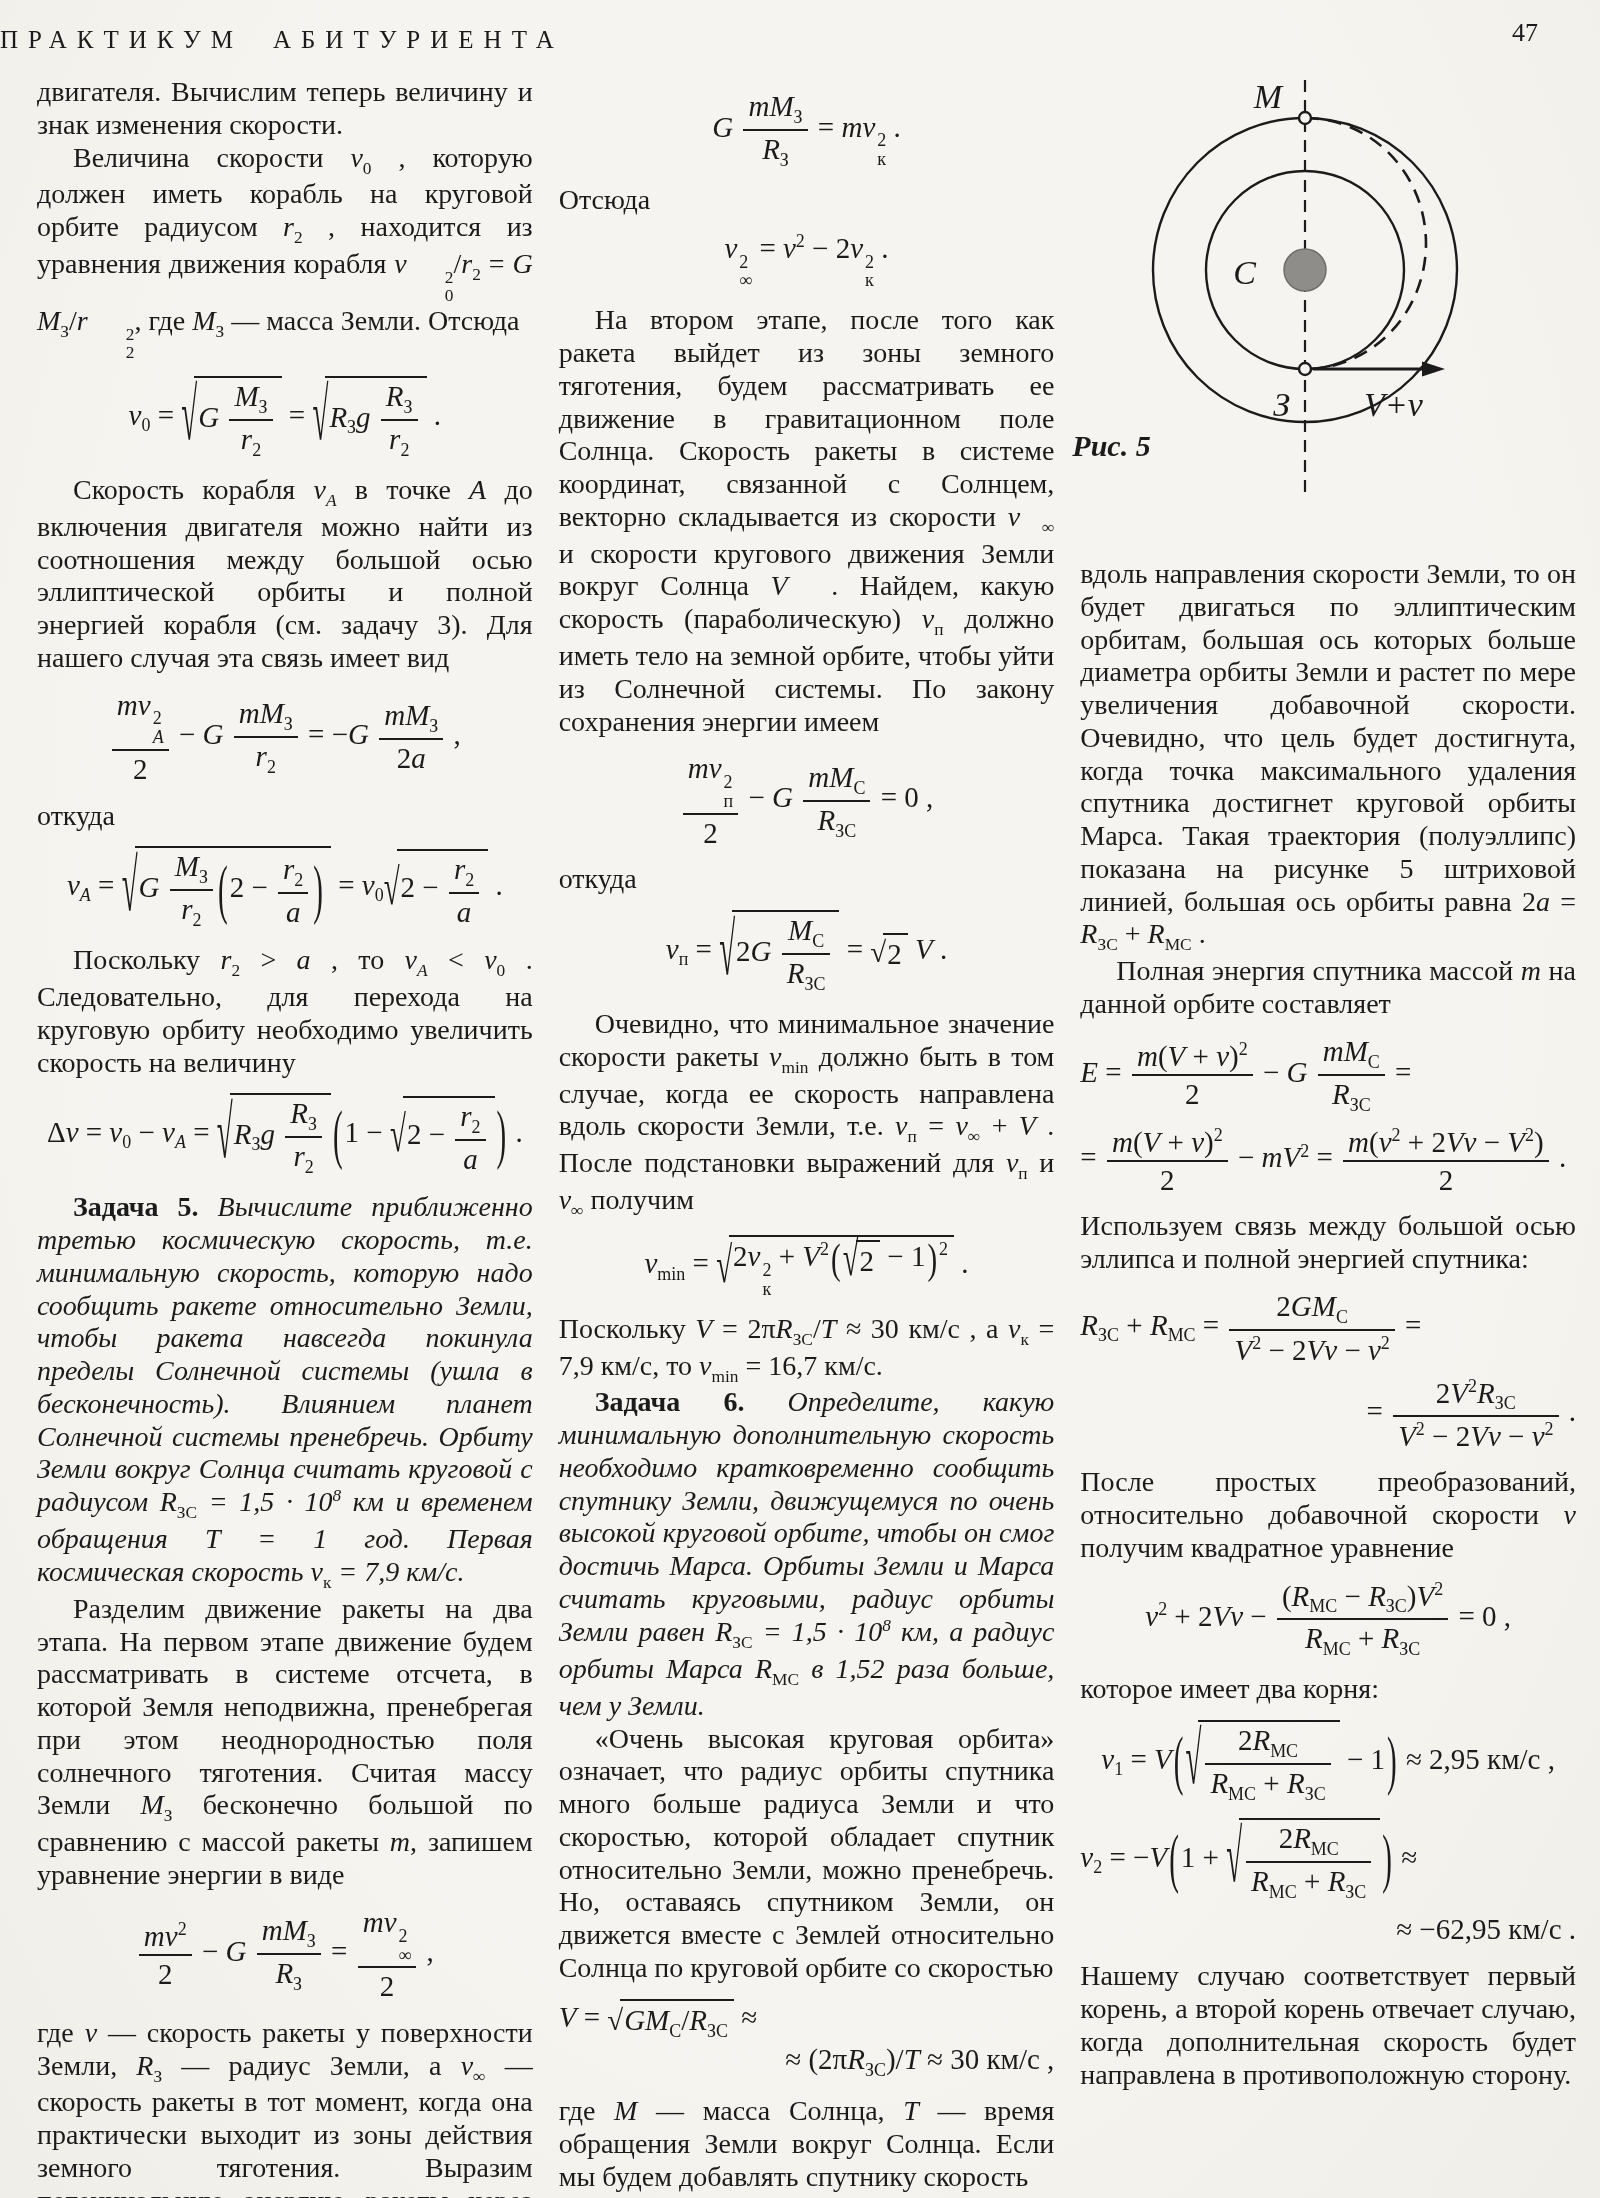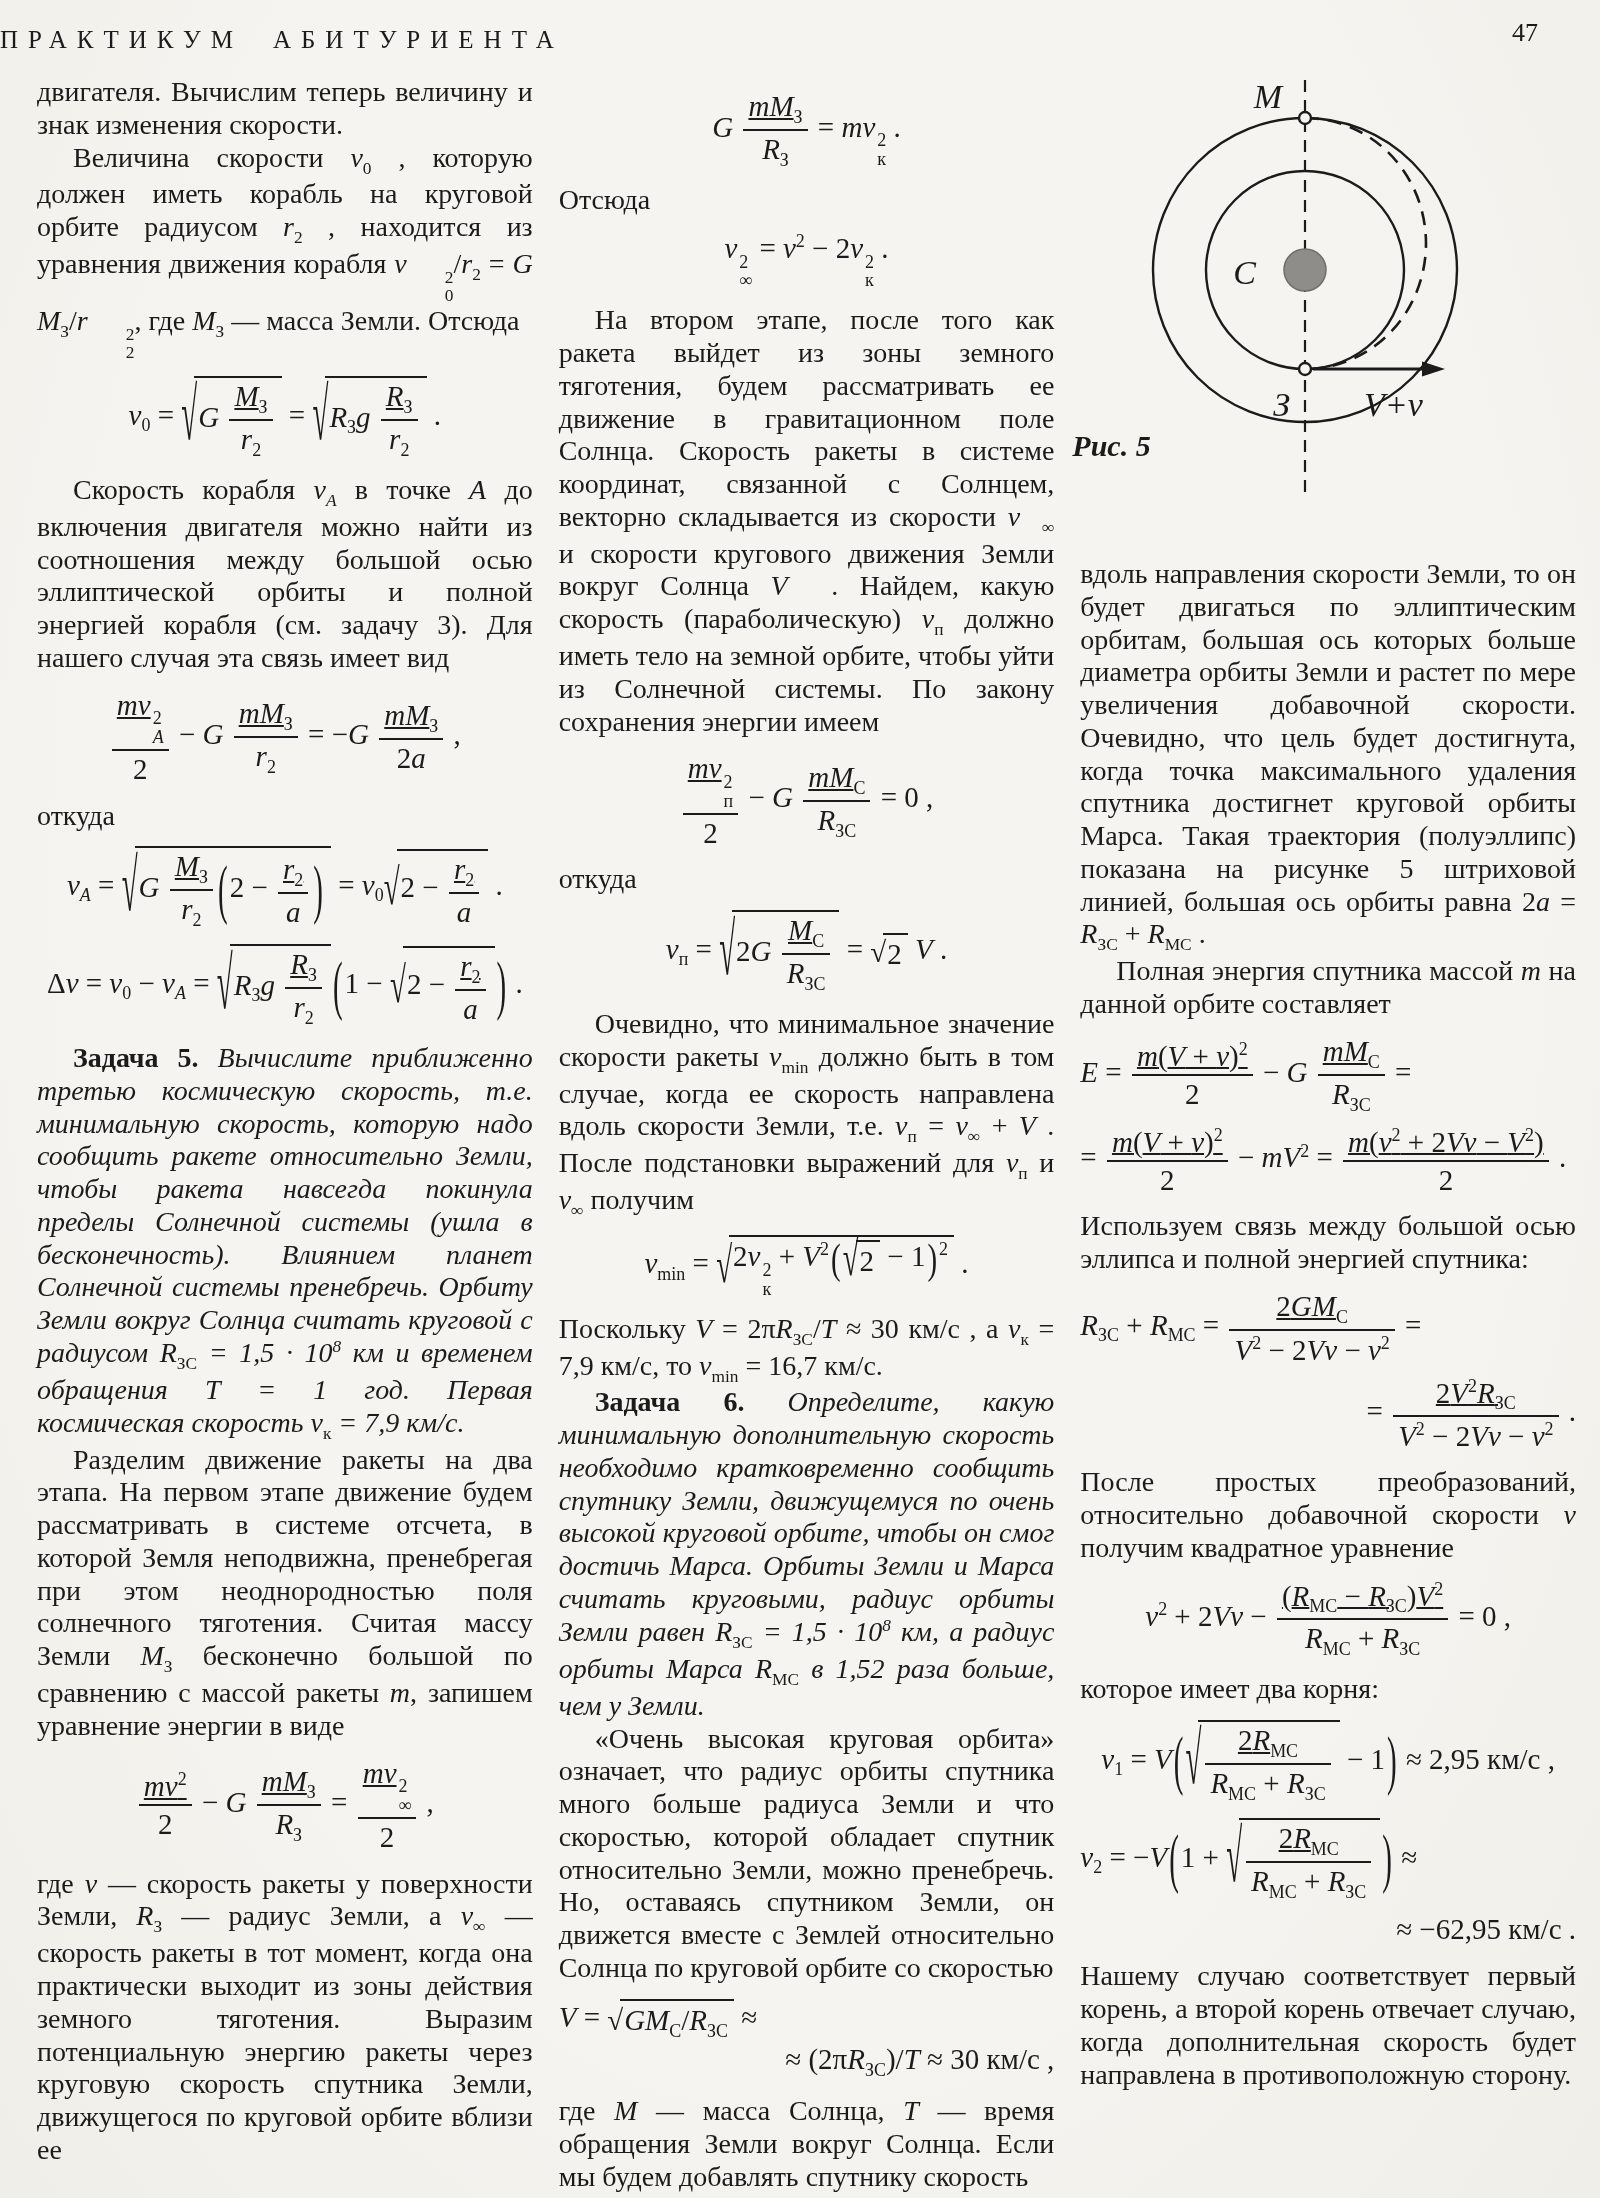--- a/index.html
+++ b/index.html
@@ -14,21 +14,21 @@
   .col p{margin:0;}
   .ind{text-indent:36px;}
   .prob{font-style:italic;}
   .prob b{font-style:normal;}
   .formula{font-size:29px;margin:14px 0;line-height:1.2;text-align:center;}
   .fline{display:block;}
   .al{text-align:left;}
   .ar{text-align:right;}
   
   .fr{display:inline-block;vertical-align:middle;text-align:center;margin:0 3px;line-height:1.12;}
-  .fr .nu{display:block;padding:0 5px 2px;border-bottom:2px solid #1b1b1b;text-decoration:underline;}
+  .fr .nu{display:block;padding:0 5px 2px;border-bottom:2px solid #1b1b1b;}
   .fr .de{display:block;padding:2px 5px 0;}
   
   .sq{display:inline-flex;align-items:center;vertical-align:middle;}
   .sq .rd{font-style:normal;line-height:1;margin-right:-3px;}
   .sq .vin{border-top:2px solid #1b1b1b;padding:2px 6px 0 4px;}
   .sq.m .rd{transform:scaleY(1.75);transform-origin:50% 55%;}
   .sq.t .rd{transform:scaleY(2.55);transform-origin:50% 55%;}
   
   .bp{font-style:normal;display:inline-block;transform:scaleY(2.25);transform-origin:50% 52%;vertical-align:middle;margin:0 2px;}
   .bp.m{transform:scaleY(1.45);}
@@ -75,20 +75,21 @@
                 <span class="d"><i>A</i></span>
               </span></span><span class="de">2</span></span> − <i>G</i> <span class="fr"><span class="nu"><i>mM</i><sub>З</sub></span><span class="de"><i>r</i><sub>2</sub></span></span> = −<i>G</i> <span class="fr"><span class="nu"><i>mM</i><sub>З</sub></span><span class="de">2<i>a</i></span></span> ,</div>
       <p>откуда</p>
       <div class="formula"><i>v</i><sub><i>A</i></sub> = <span class="sq t">
             <span class="rd">√</span>
             <span class="vin"><i>G</i> <span class="fr"><span class="nu"><i>M</i><sub>З</sub></span><span class="de"><i>r</i><sub>2</sub></span></span><span class="bp">(</span>2 − <span class="fr"><span class="nu"><i>r</i><sub>2</sub></span><span class="de"><i>a</i></span></span><span class="bp">)</span></span>
           </span> = <i>v</i><sub>0</sub><span class="sq m">
             <span class="rd">√</span>
             <span class="vin">2 − <span class="fr"><span class="nu"><i>r</i><sub>2</sub></span><span class="de"><i>a</i></span></span></span>
           </span> .</div>
+      <p class="ind">Поскольку <i>r</i><sub>2</sub> &gt; <i>a</i> , то <i>v</i><sub><i>A</i></sub> &lt; <i>v</i><sub>0</sub> . Следовательно, для перехода на круговую орбиту необходимо увеличить скорость на величину</p>
       <div class="formula">Δ<i>v</i> = <i>v</i><sub>0</sub> − <i>v</i><sub><i>A</i></sub> = <span class="sq t">
             <span class="rd">√</span>
             <span class="vin"><i>R</i><sub>З</sub><i>g</i> <span class="fr"><span class="nu"><i>R</i><sub>З</sub></span><span class="de"><i>r</i><sub>2</sub></span></span></span>
           </span><span class="bp">(</span>1 − <span class="sq m">
             <span class="rd">√</span>
             <span class="vin">2 − <span class="fr"><span class="nu"><i>r</i><sub>2</sub></span><span class="de"><i>a</i></span></span></span>
           </span><span class="bp">)</span> .</div>
       <p class="ind prob"><b>Задача 5.</b> Вычислите приближенно третью космическую скорость, т.е. минимальную скорость, которую надо сообщить ракете относительно Земли, чтобы ракета навсегда покинула пределы Солнечной системы (ушла в бесконечность). Влиянием планет Солнечной системы пренебречь. Орбиту Земли вокруг Солнца считать круговой с радиусом <i>R</i><sub>ЗС</sub> = 1,5 · 10<sup>8</sup> км и временем обращения <i>T</i> = 1 год. Первая космическая скорость <i>v</i><sub>к</sub> = 7,9 км/с.</p>
       <p class="ind">Разделим движение ракеты на два этапа. На первом этапе движение будем рассматривать в системе отсчета, в которой Земля неподвижна, пренебрегая при этом неоднородностью поля солнечного тяготения. Считая массу Земли <i>M</i><sub>З</sub> бесконечно большой по сравнению с массой ракеты <i>m</i>, запишем уравнение энергии в виде</p>
       <div class="formula"><span class="fr"><span class="nu"><i>mv</i><sup>2</sup></span><span class="de">2</span></span> − <i>G</i> <span class="fr"><span class="nu"><i>mM</i><sub>З</sub></span><span class="de"><i>R</i><sub>З</sub></span></span> = <span class="fr"><span class="nu"><i>mv</i><span class="ss">

